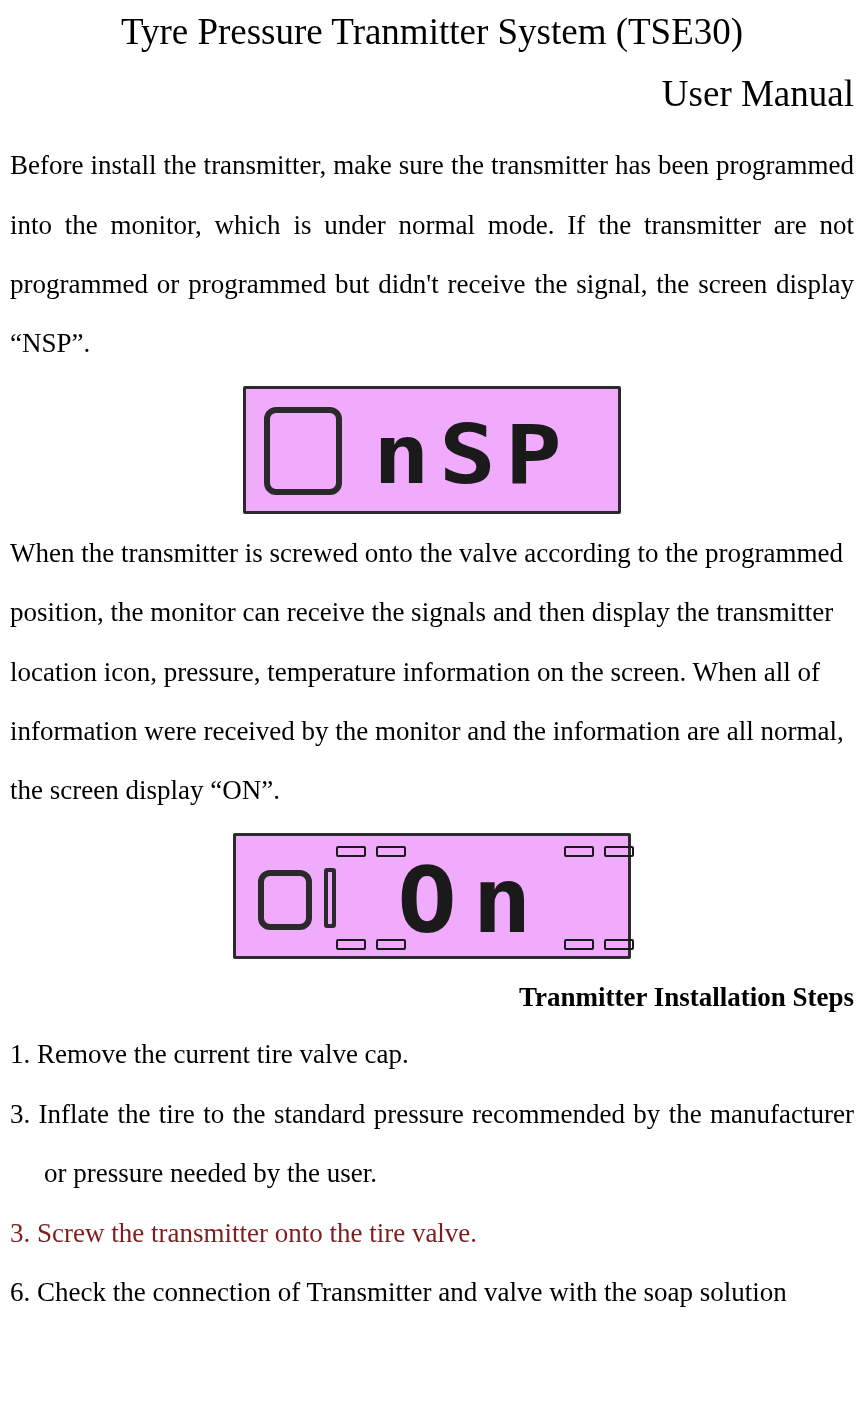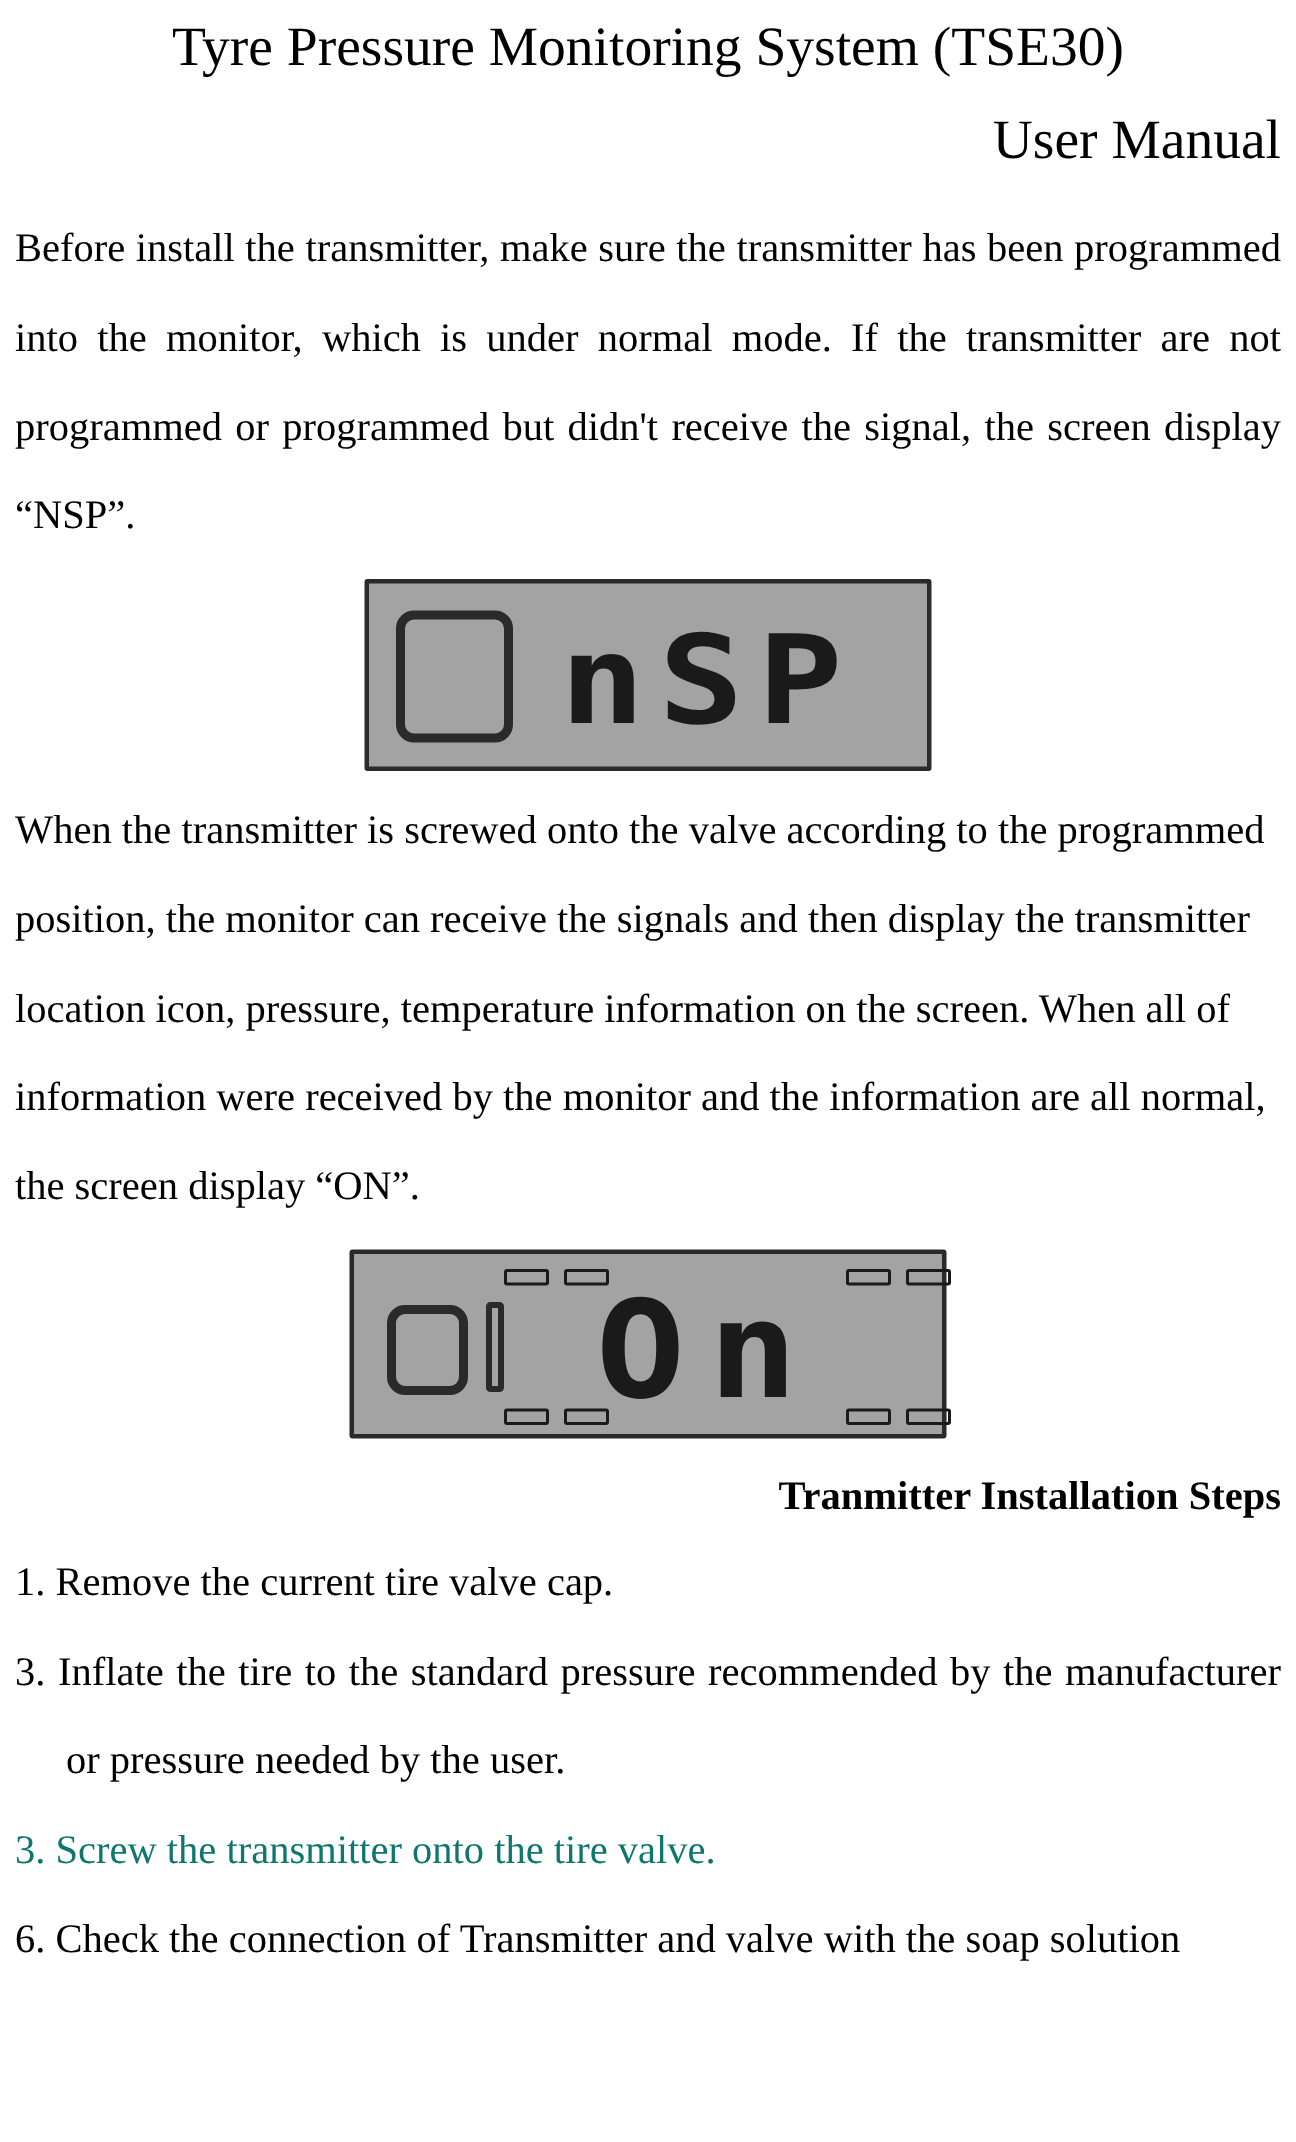--- a/index.html
+++ b/index.html
@@ -35,21 +35,21 @@
       font-size: 27px;
       line-height: 2.2;
       margin-top: 8px;
     }
     .lcd-container {
       display: flex;
       justify-content: center;
       margin: 12px 0 10px 0;
     }
     .lcd {
-      background: #a3a3a3;
+      background: #f0abfc;
       border: 3px solid #2a2a2a;
       border-radius: 2px;
       position: relative;
     }
     .lcd1 {
       width: 378px;
       height: 128px;
     }
     .lcd2 {
       width: 398px;
@@ -121,27 +121,27 @@
     .step {
       font-size: 27px;
       line-height: 2.2;
       text-align: justify;
     }
     .step-indented {
       padding-left: 34px;
       text-indent: -34px;
     }
     .step3 {
-      color: #0f766e;
+      color: #7f1d1d;
     }
   </style>
 </head>
 <body>
 
-<h1 class="title">Tyre Pressure Monitoring System (TSE30)</h1>
+<h1 class="title">Tyre Pressure Tranmitter System (TSE30)</h1>
 <h2 class="subtitle">User Manual</h2>
 
 <p class="para">Before install the transmitter, make sure the transmitter has been programmed into the monitor, which is under normal mode. If the transmitter are not programmed or programmed but didn't receive the signal, the screen display “NSP”.</p>
 
 <div class="lcd-container">
   <div class="lcd lcd1">
     <div class="lcd-icon-box"></div>
     <div class="nsp-text">nSP</div>
   </div>
 </div>

